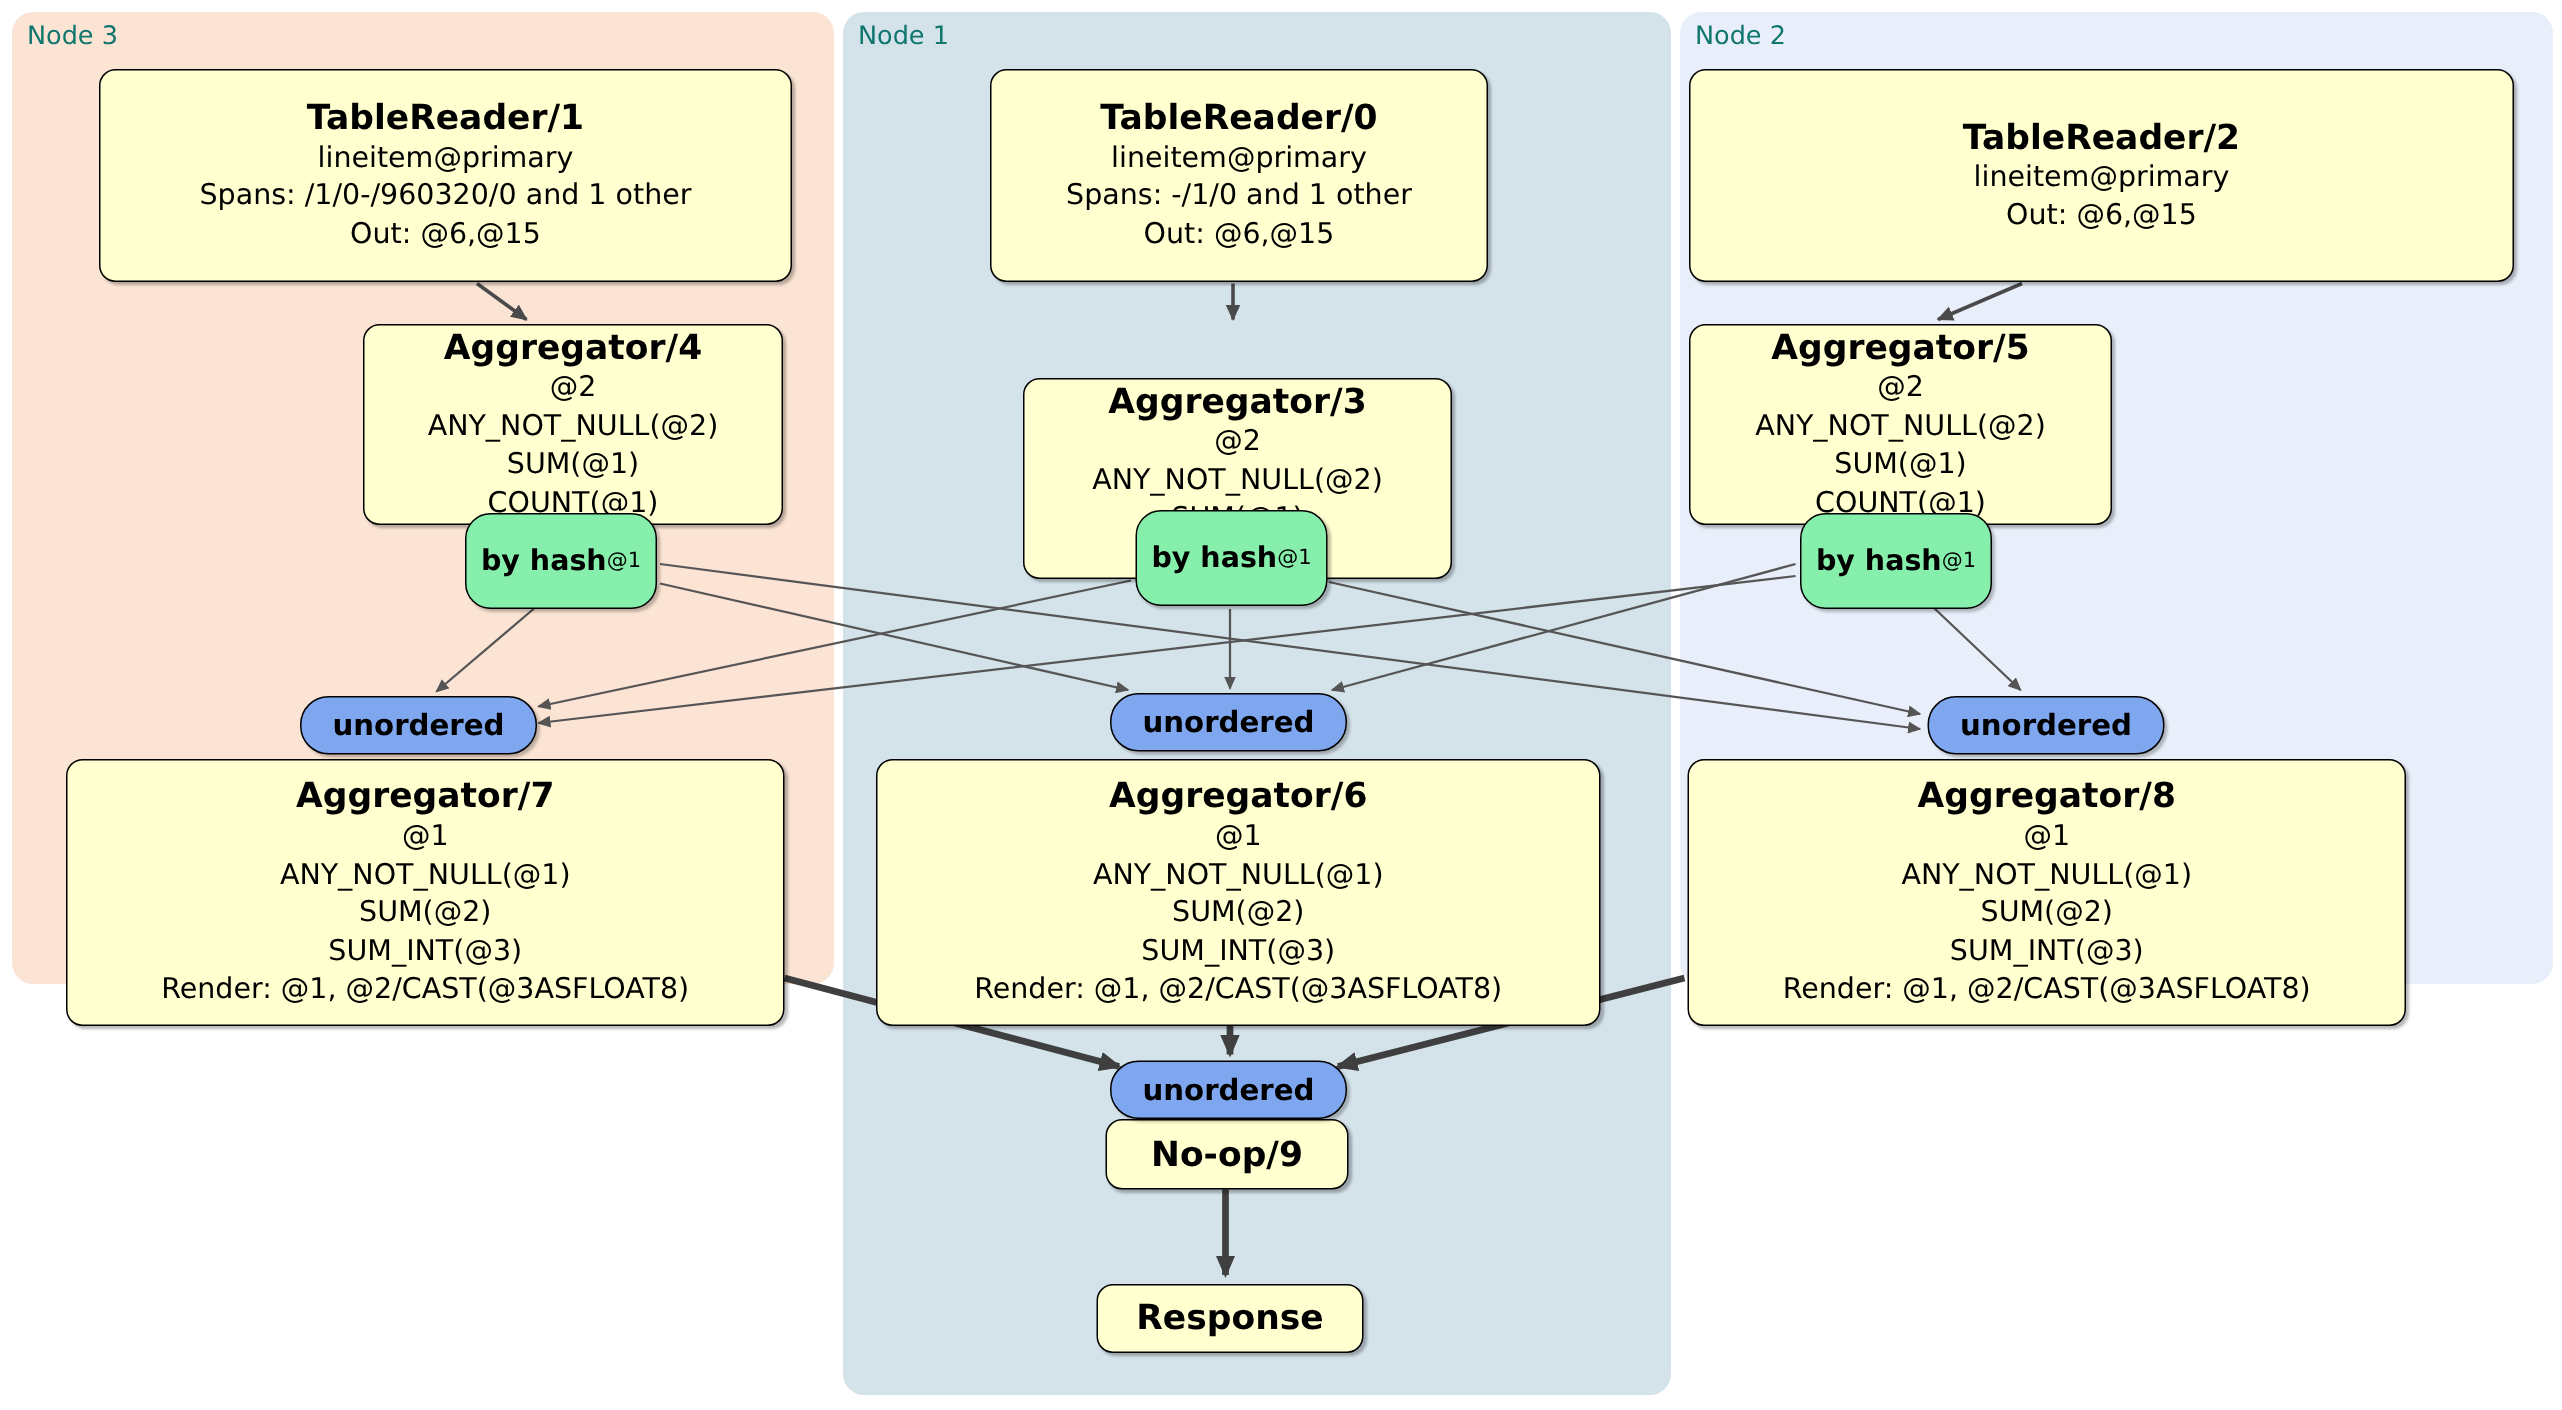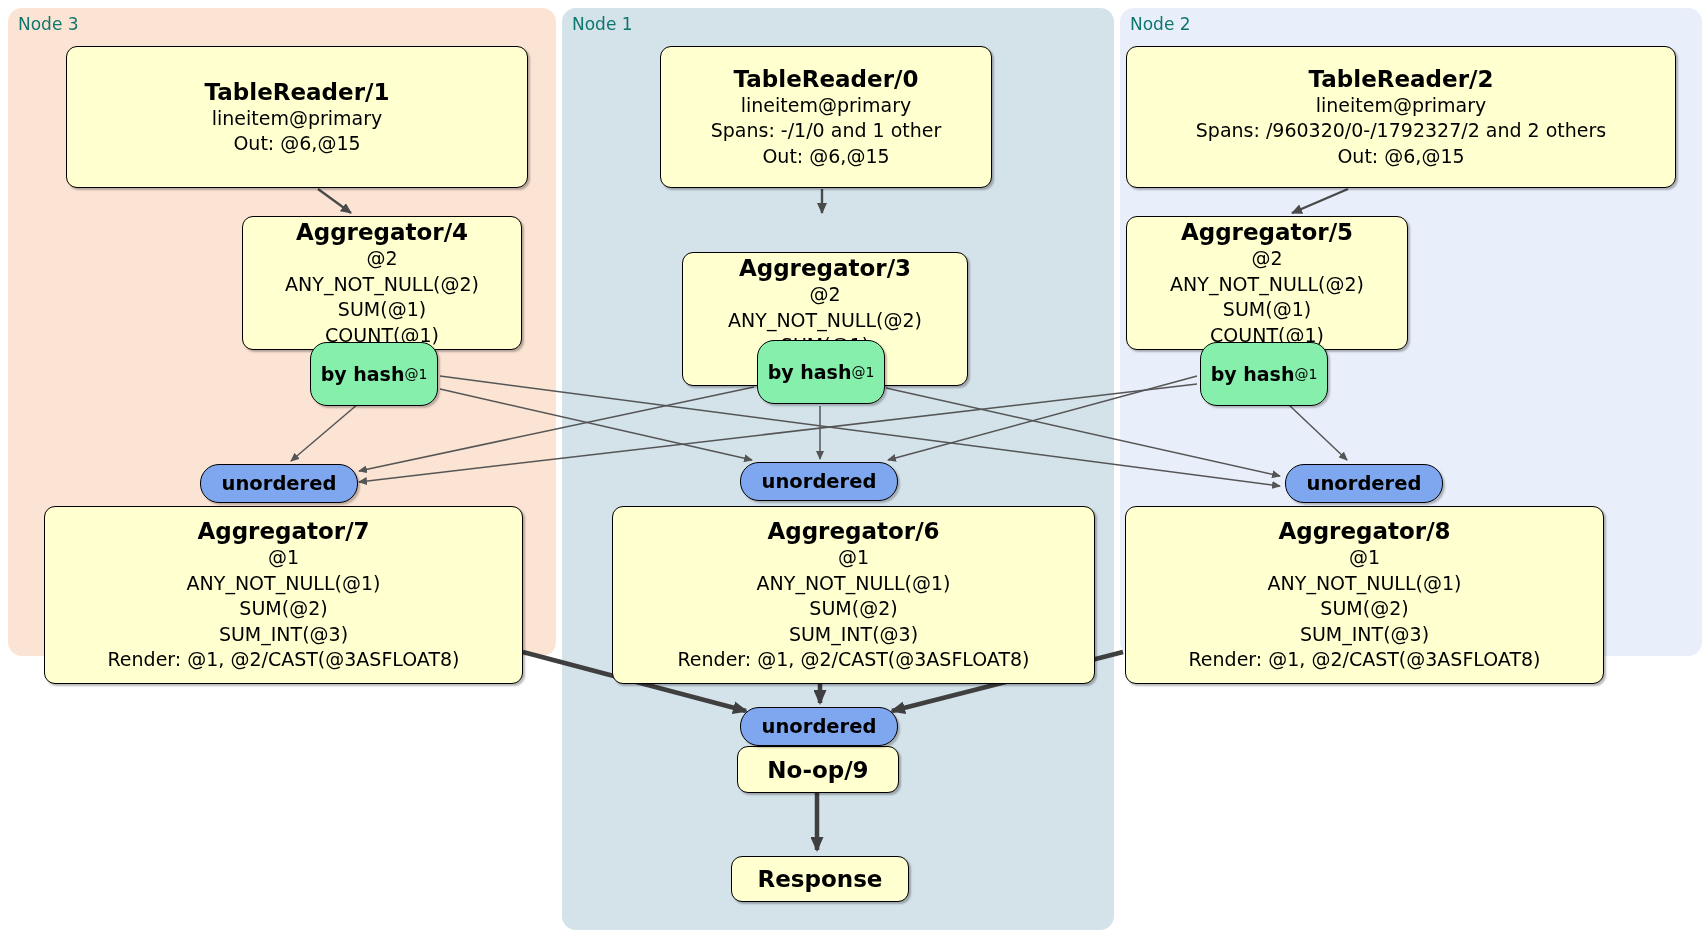--- a/index.html
+++ b/index.html
@@ -84,32 +84,32 @@
     <line x1="523" y1="652" x2="746" y2="711" marker-end="url(#ak)"></line>
     <line x1="820" y1="684" x2="820" y2="703" marker-end="url(#ak)"></line>
     <line x1="1123" y1="652" x2="892" y2="711" marker-end="url(#ak)"></line>
     <line x1="817" y1="793" x2="817" y2="850" marker-end="url(#ak)"></line>
   </g>
 </svg>
 
 <div class="proc" style="left:66px;top:46px;width:460px;height:140px;">
   <div class="title">TableReader/1</div>
   <div class="line">lineitem@primary</div>
+  <div class="line">Spans: /1/0-/960320/0 and 1 other</div>
   <div class="line">Out: @6,@15</div>
 </div>
 <div class="proc" style="left:660px;top:46px;width:330px;height:140px;">
   <div class="title">TableReader/0</div>
   <div class="line">lineitem@primary</div>
   <div class="line">Spans: -/1/0 and 1 other</div>
   <div class="line">Out: @6,@15</div>
 </div>
 <div class="proc" style="left:1126px;top:46px;width:548px;height:140px;">
   <div class="title">TableReader/2</div>
   <div class="line">lineitem@primary</div>
-  <div class="line">Spans: /960320/0-/1792327/2 and 2 others</div>
   <div class="line">Out: @6,@15</div>
 </div>
 
 <div class="proc" style="left:242px;top:216px;width:278px;height:132px;">
   <div class="title">Aggregator/4</div>
   <div class="line">@2</div>
   <div class="line">ANY_NOT_NULL(@2)</div>
   <div class="line">SUM(@1)</div>
   <div class="line">COUNT(@1)</div>
 </div>
@@ -152,21 +152,21 @@
 </div>
 
 <div class="proc" style="left:44px;top:506px;width:477px;height:176px;">
   <div class="title">Aggregator/7</div>
   <div class="line">@1</div>
   <div class="line">ANY_NOT_NULL(@1)</div>
   <div class="line">SUM(@2)</div>
   <div class="line">SUM_INT(@3)</div>
   <div class="line">Render: @1, @2/CAST(@3ASFLOAT8)</div>
 </div>
-<div class="proc" style="left:612px;top:506px;width:481px;height:176px;align-items:center;">
+<div class="proc" style="left:584px;top:506px;width:481px;height:176px;align-items:center;">
   <div class="title">Aggregator/6</div>
   <div class="line">@1</div>
   <div class="line">ANY_NOT_NULL(@1)</div>
   <div class="line">SUM(@2)</div>
   <div class="line">SUM_INT(@3)</div>
   <div class="line">Render: @1, @2/CAST(@3ASFLOAT8)</div>
 </div>
 <div class="proc" style="left:1125px;top:506px;width:477px;height:176px;">
   <div class="title">Aggregator/8</div>
   <div class="line">@1</div>

